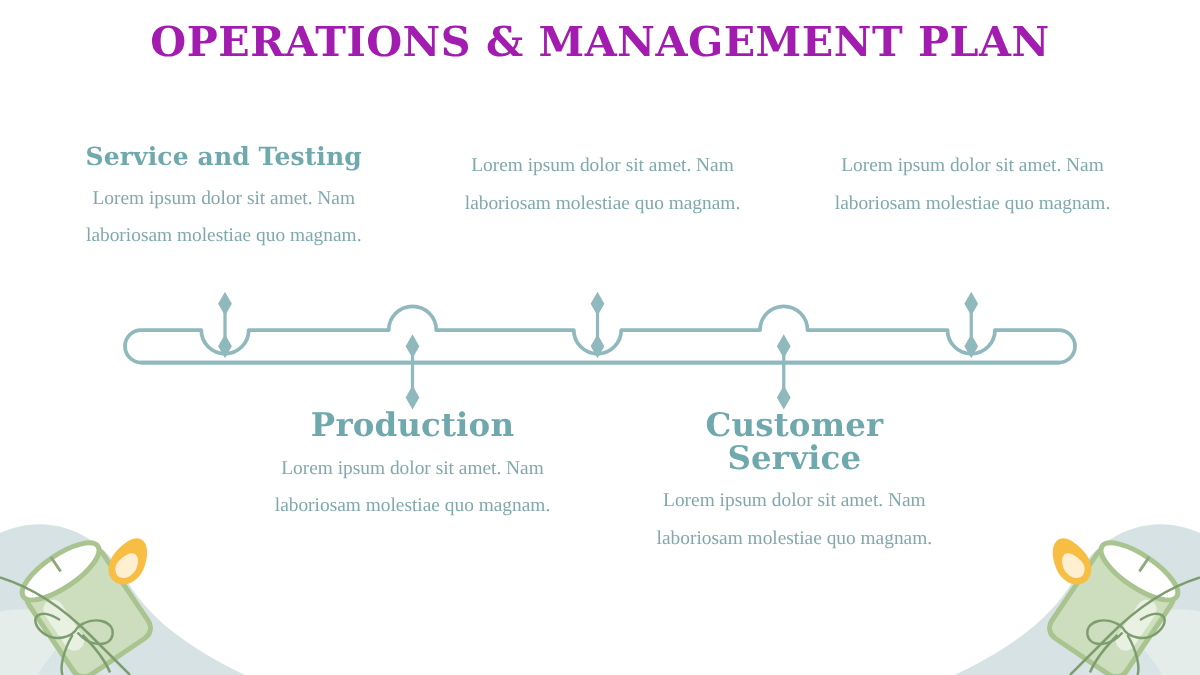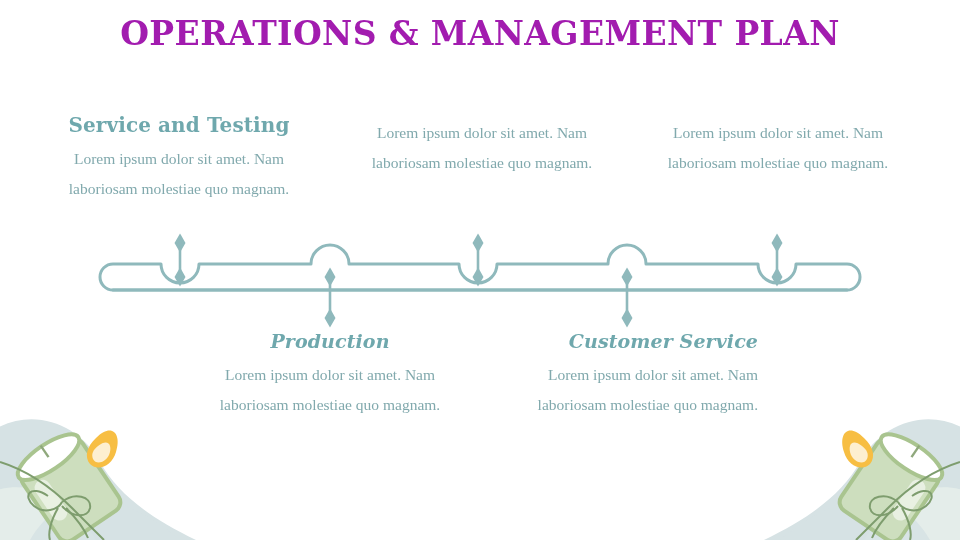--- a/index.html
+++ b/index.html
@@ -81,29 +81,29 @@
   }
   .item .body {
     margin-top: 6px;
     font-family: "Liberation Serif", "DejaVu Serif", serif;
     font-size: 15.5px;
     line-height: 30px;
     color: #81A9AD;
   }
   .item.top    { }
   .item.bottom { }
-  .item.bottom .heading { font-size: 19px; font-style: italic; }
+  .item.bottom .heading { font-size: 26px; }
 
   
   #item-design    { left: 63px;  top: 112px; }
   #item-inventory { left: 366px; top: 112px; }
   #item-quality   { left: 662px; top: 112px; }
   
   #item-production { left: 214px; top: 328px; }
-  #item-customer   { left: 513px; top: 328px; width: 245px; text-align: right; }
+  #item-customer   { left: 513px; top: 328px; width: 245px; }
 </style>
 </head>
 <body>
 
 <div id="slide">
 
   <div class="corner-art left">
     <svg viewBox="0 0 220 140" xmlns="http://www.w3.org/2000/svg">
 
       <path d="M-10 32 C 30 6, 78 22, 100 62 C 118 94, 150 118, 196 140 L -10 140 Z" fill="#D6E2E4"></path>

